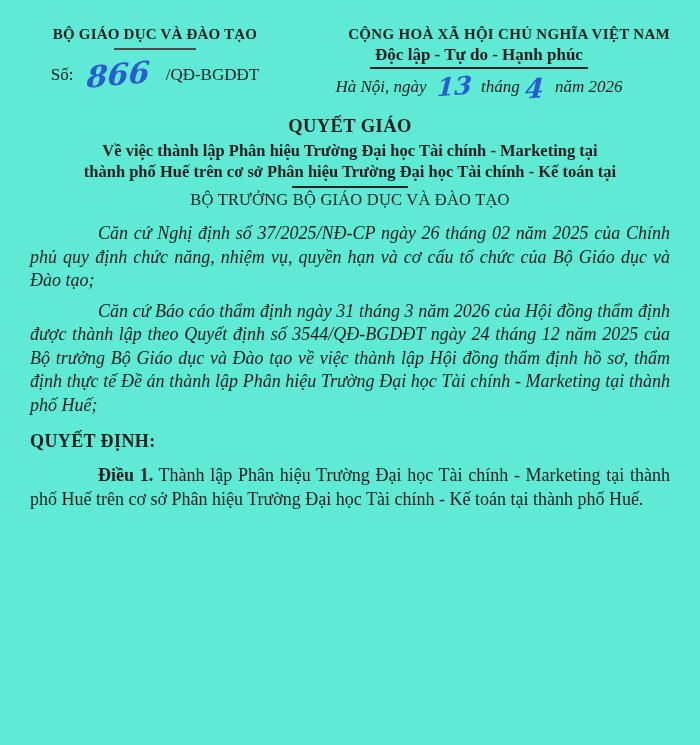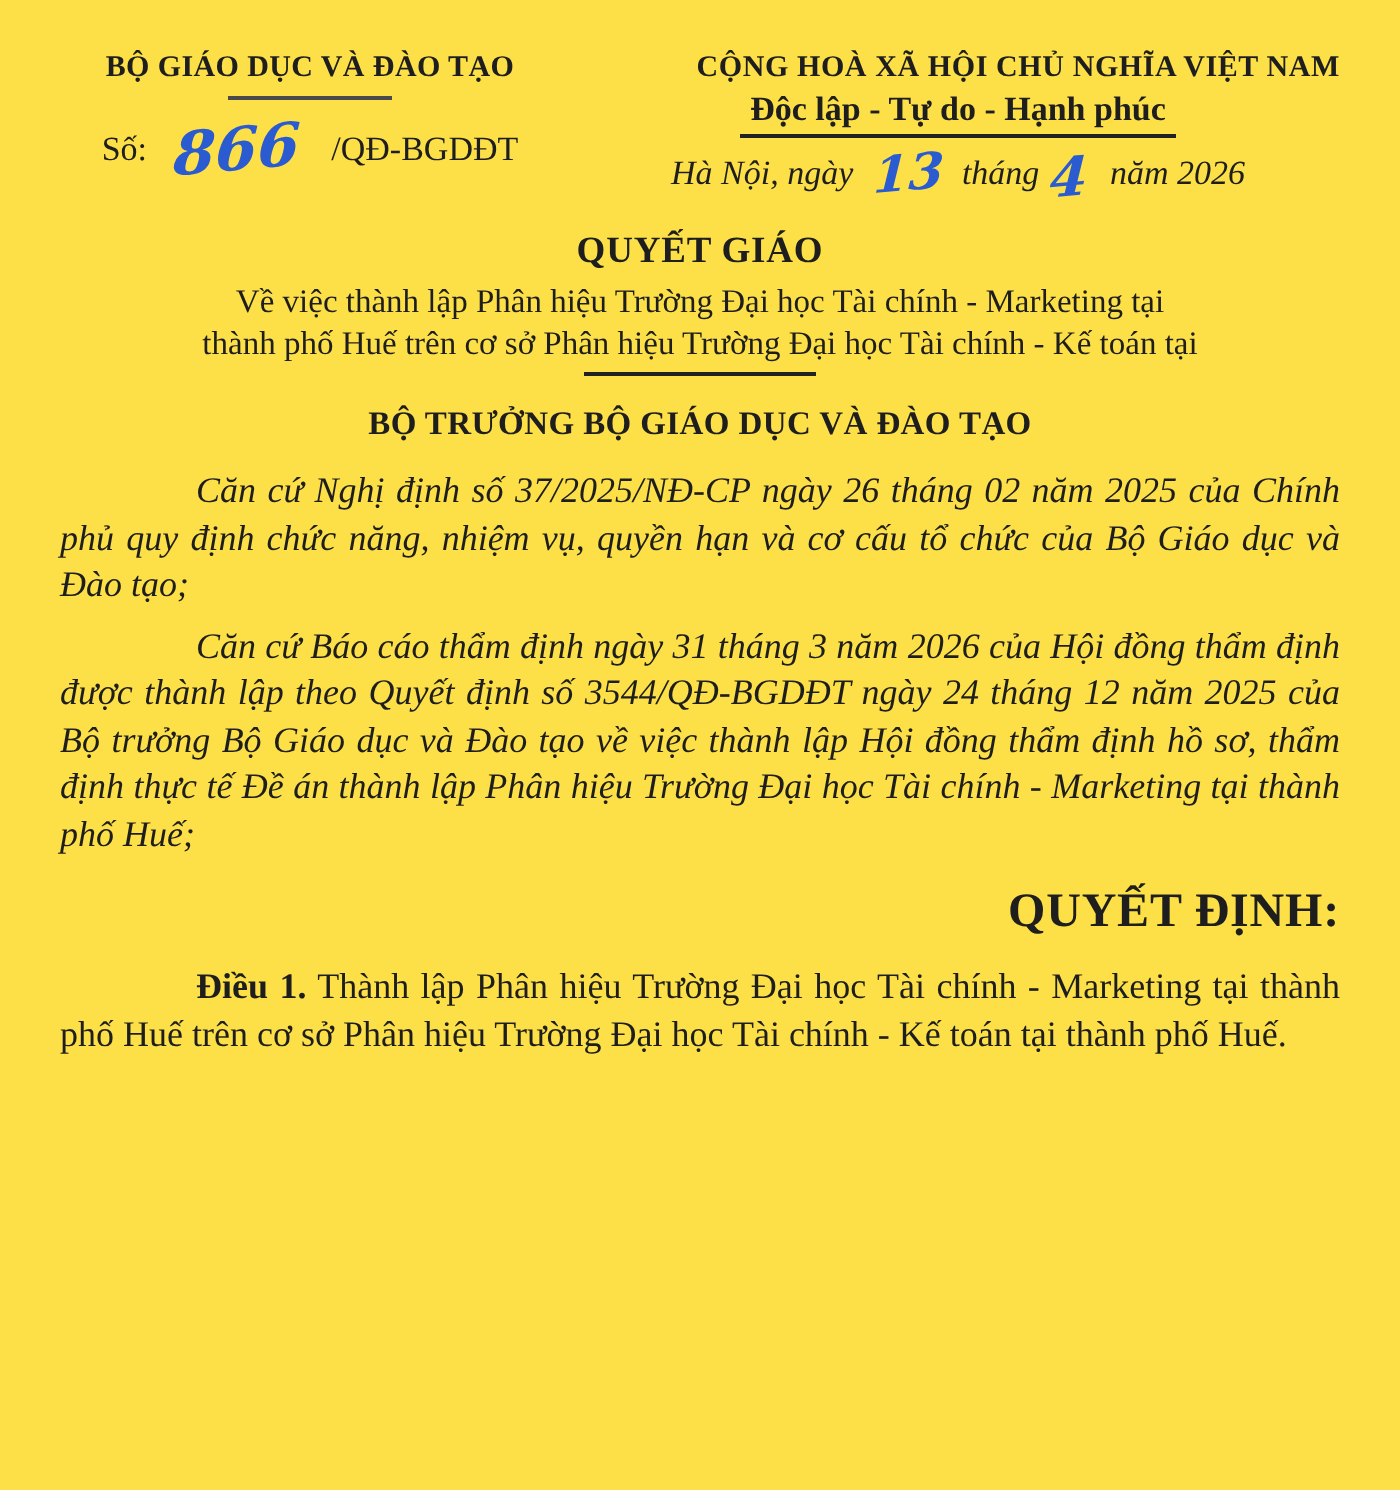--- a/index.html
+++ b/index.html
@@ -1,21 +1,21 @@
 <!DOCTYPE html>
 <html><head>
 <meta charset="utf-8">
 <style>
   html,body{margin:0;padding:0;background:#ffffff;}
   .page{
     position:relative;
     width:700px;height:745px;
     box-sizing:border-box;
     padding:26px 30px 10px;
-    background:#fde047;
+    background:#5eead4;
     color:#1e1e1e;
     font-family:"Liberation Serif","DejaVu Serif",serif;
     overflow:hidden;
   }
   
   .header{display:flex;align-items:flex-start;}
   .header-left{width:250px;text-align:center;flex:0 0 auto;}
   .org{font-size:15px;font-weight:bold;letter-spacing:.2px;white-space:nowrap;}
   .org-rule{width:82px;height:2px;background:#4a4a4a;margin:5px auto 0;}
   .so-line{margin-top:15px;font-size:17px;white-space:nowrap;}
@@ -32,31 +32,31 @@
   .motto{
     display:inline-block;font-size:17px;font-weight:bold;
     border-bottom:2px solid #222;padding:0 5px 2px;margin-top:2px;white-space:nowrap;
   }
   .date-line{font-style:italic;font-size:17px;margin-top:8px;white-space:nowrap;}
   .hand-day{font-size:25px;line-height:14px;margin:0 5px 0 6px;vertical-align:-3px;}
   .hand-month{font-size:27px;line-height:14px;margin:0 7px 0 1px;vertical-align:-6px;}
   
   .title-block{text-align:center;margin-top:19px;}
   .h1{font-size:18.5px;font-weight:bold;letter-spacing:.4px;}
-  .subject{font-weight:normal;font-size:16.5px;line-height:21px;margin-top:3px;}
+  .subject{font-weight:bold;font-size:16.5px;line-height:21px;margin-top:3px;}
   .subject-rule{width:116px;height:2px;background:#222;margin:4px auto 0;}
-  .authority{font-weight:bold;font-size:16.5px;margin-top:14px;letter-spacing:.2px;}
+  .authority{font-weight:normal;font-size:16.5px;margin-top:2px;letter-spacing:.2px;}
   
   .body{margin-top:12px;}
   .preamble{
     font-style:italic;text-align:justify;text-indent:68px;
     font-size:18px;line-height:23.5px;margin:0 0 7px;
   }
   .decide-heading{
-    text-align:right;font-weight:bold;font-size:24px;
+    text-align:left;font-weight:bold;font-size:18px;
     letter-spacing:.4px;margin:14px 0 12px;
   }
   .article{
     text-align:justify;text-indent:68px;
     font-size:18px;line-height:23.5px;margin:0;
   }
   .article-label{font-weight:bold;}
 </style>
 </head>
 <body>

